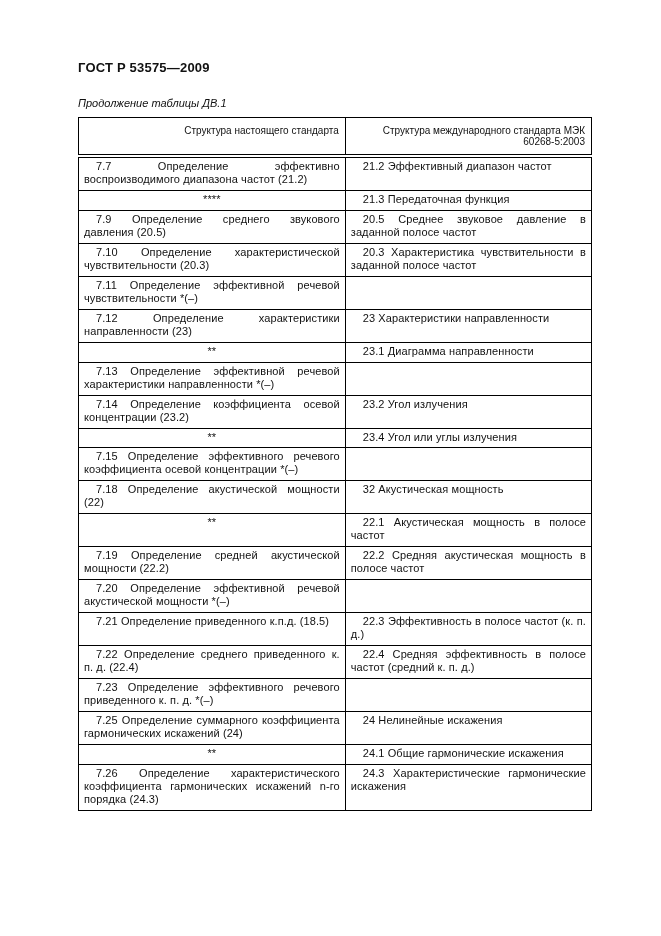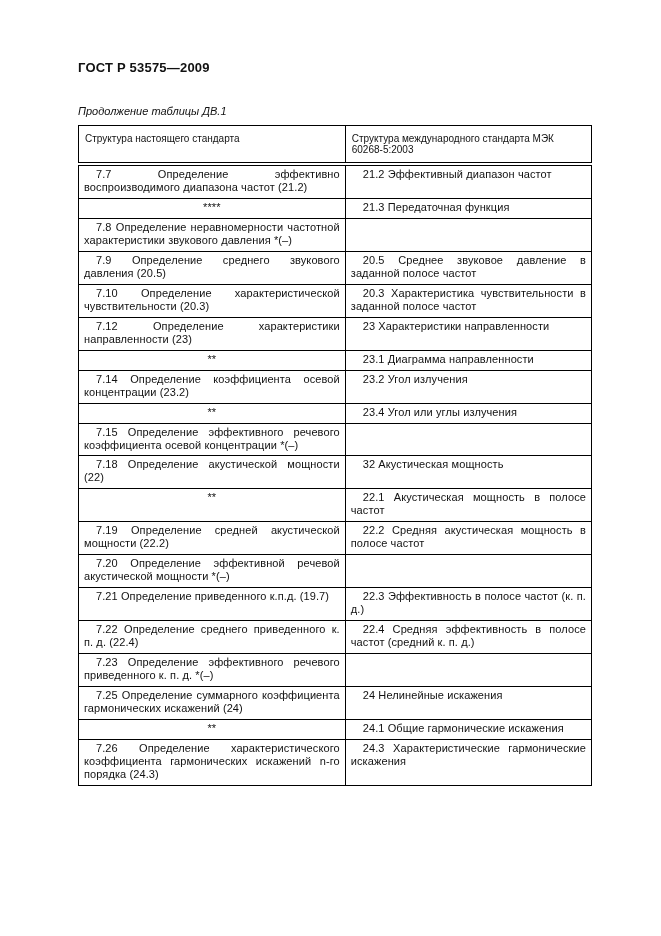--- a/index.html
+++ b/index.html
@@ -15,41 +15,41 @@
     color: #111111;
     position: relative;
   }
   .page {
     padding: 60px 69px 0 78px;
   }
   .doc-code {
     font-size: 13px;
     font-weight: bold;
     letter-spacing: 0.2px;
-    margin-bottom: 30px;
+    margin-bottom: 22px;
   }
   .table-caption {
     font-size: 11px;
     font-style: italic;
     margin-bottom: 8px;
     margin-top: 6px;
   }
   table.cmp {
     border-collapse: collapse;
     width: 514px;
     table-layout: fixed;
   }
   table.cmp th, table.cmp td {
     border: 1px solid #000000;
     vertical-align: top;
     font-weight: normal;
   }
   table.cmp th {
     font-size: 10px;
-    text-align: left;
+    text-align: right;
     padding: 7px 6px;
     border-bottom: 4px double #000000;
   }
   table.cmp col.c-left  { width: 52%; }
   table.cmp col.c-right { width: 48%; }
   table.cmp td {
     font-size: 11px;
     line-height: 1.18;
     padding: 2px 5px 4px 5px;
     text-align: justify;
@@ -83,38 +83,42 @@
     <tbody>
         <tr>
           <td class="">7.7 Определение эффективно воспроизводимого диапазона частот (21.2)</td>
           <td>21.2 Эффективный диапазон частот</td>
         </tr>
         <tr>
           <td class="center">****</td>
           <td>21.3 Передаточная функция</td>
         </tr>
         <tr>
-          <td class="">7.8 Определение неравномерности частотной характеристики звукового давления *(–)</td>
-          <td></td>
-        </tr>
-        <tr>
           <td class="">7.9 Определение среднего звукового давления (20.5)</td>
           <td>20.5 Среднее звуковое давление в заданной полосе частот</td>
         </tr>
         <tr>
           <td class="">7.10 Определение характеристической чувствительности (20.3)</td>
           <td>20.3 Характеристика чувствительности в заданной полосе частот</td>
         </tr>
         <tr>
+          <td class="">7.11 Определение эффективной речевой чувствительности *(–)</td>
+          <td></td>
+        </tr>
+        <tr>
           <td class="">7.12 Определение характеристики направленности (23)</td>
           <td>23 Характеристики направленности</td>
         </tr>
         <tr>
           <td class="center">**</td>
           <td>23.1 Диаграмма направленности</td>
+        </tr>
+        <tr>
+          <td class="">7.13 Определение эффективной речевой характеристики направленности *(–)</td>
+          <td></td>
         </tr>
         <tr>
           <td class="">7.14 Определение коэффициента осевой концентрации (23.2)</td>
           <td>23.2 Угол излучения</td>
         </tr>
         <tr>
           <td class="center">**</td>
           <td>23.4 Угол или углы излучения</td>
         </tr>
         <tr>
@@ -131,21 +135,21 @@
         </tr>
         <tr>
           <td class="">7.19 Определение средней акустической мощности (22.2)</td>
           <td>22.2 Средняя акустическая мощность в полосе частот</td>
         </tr>
         <tr>
           <td class="">7.20 Определение эффективной речевой акустической мощности *(–)</td>
           <td></td>
         </tr>
         <tr>
-          <td class="">7.21 Определение приведенного к.п.д. (19.7)</td>
+          <td class="">7.21 Определение приведенного к.п.д. (18.5)</td>
           <td>22.3 Эффективность в полосе частот (к. п. д.)</td>
         </tr>
         <tr>
           <td class="">7.22 Определение среднего приведенного к. п. д. (22.4)</td>
           <td>22.4 Средняя эффективность в полосе частот (средний к. п. д.)</td>
         </tr>
         <tr>
           <td class="">7.23 Определение эффективного речевого приведенного к. п. д. *(–)</td>
           <td></td>
         </tr>

